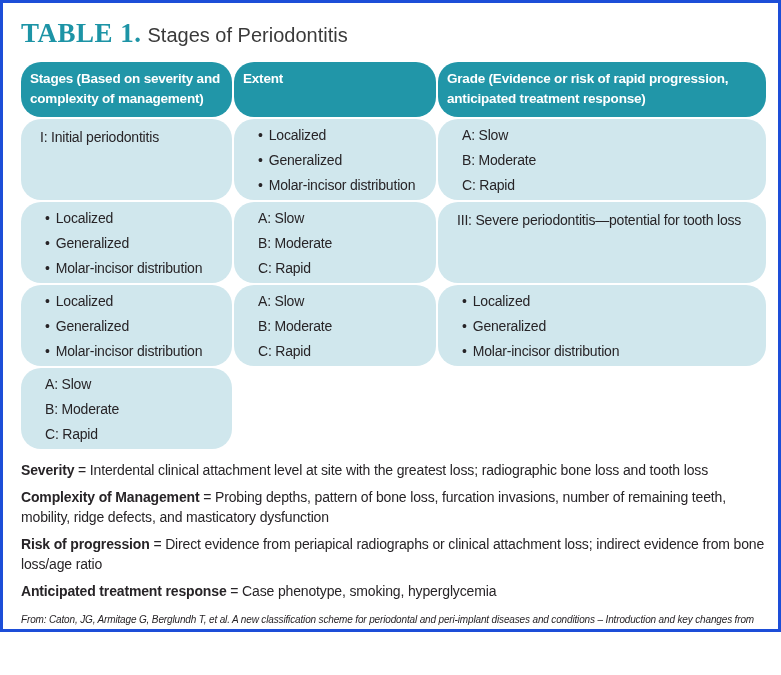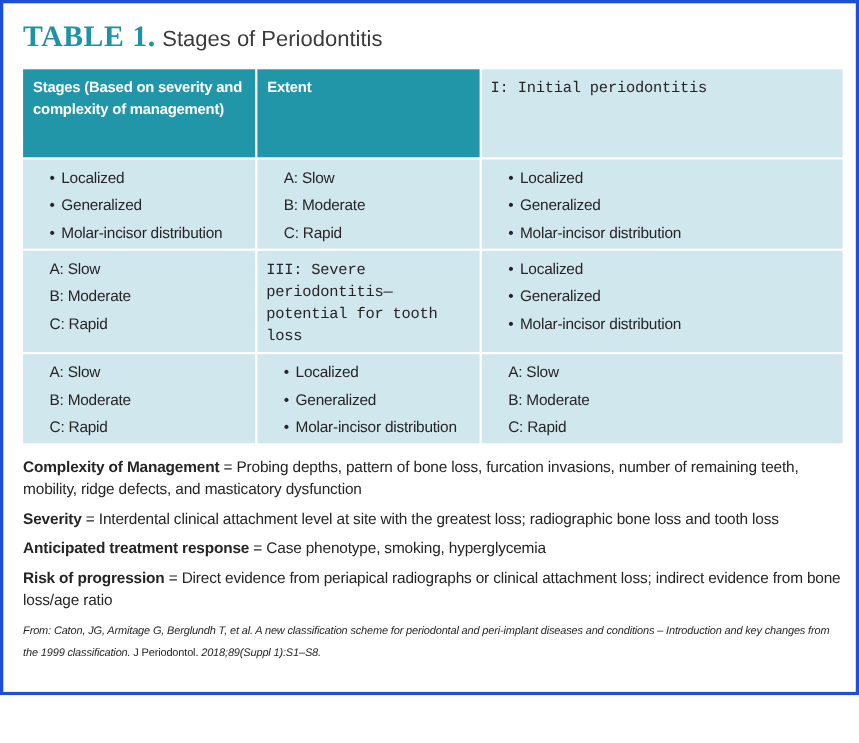--- a/index.html
+++ b/index.html
@@ -37,38 +37,37 @@
     margin-left: 6px;
   }
   
   .ptable {
     display: grid;
     grid-template-columns: 211px 202px 328px;
     gap: 2px;
     background: #ffffff;
     width: 744px;
   }
-  .cell { background: #d0e7ed; }
+  .cell { background: #d0e7ed; border-radius: 20px; }
   .cell.head {
     background: #2196a8;
     color: #ffffff;
     font-weight: bold;
     font-size: 13.5px;
     letter-spacing: -0.2px;
     line-height: 20px;
     padding: 7px 8px 6px 9px;
     min-height: 55px;
   }
   .cell.stage {
     font-size: 14px;
     letter-spacing: -0.2px;
     line-height: 20px;
-    padding: 8px 8px 4px 8px;
+    padding: 8px 8px 4px 19px;
     min-height: 80px;
-    font-family: Liberation Mono, monospace;
   }
   .cell.extent, .cell.grade {
     font-size: 14px;
     letter-spacing: -0.2px;
     padding: 4px 6px 2px 24px;
     min-height: 80px;
   }
   .cell .line {
     line-height: 25px;
     white-space: nowrap;
@@ -98,20 +97,21 @@
 <body>
 
 <div class="page">
 
   <h1 class="title"><span class="title-label">TABLE 1.</span><span class="title-text">Stages of Periodontitis</span></h1>
 
   <div class="ptable">
 
     <div class="cell head">Stages (Based on severity and complexity of management)</div>
     <div class="cell head">Extent</div>
+    <div class="cell head">Grade (Evidence or risk of rapid progression, anticipated treatment response)</div>
 
     <div class="cell stage"><span>I: Initial periodontitis</span></div>
     <div class="cell extent">
       <div class="line"><span class="bullet">•</span><span>Localized</span></div>
       <div class="line"><span class="bullet">•</span><span>Generalized</span></div>
       <div class="line"><span class="bullet">•</span><span>Molar-incisor distribution</span></div>
     </div>
     <div class="cell grade">
       <div class="line">A: Slow</div>
       <div class="line">B: Moderate</div>
@@ -148,20 +148,20 @@
     </div>
     <div class="cell grade">
       <div class="line">A: Slow</div>
       <div class="line">B: Moderate</div>
       <div class="line">C: Rapid</div>
     </div>
 
   </div>
 
   <div class="notes">
+    <p class="footnote"><b>Severity</b> <span>= Interdental clinical attachment level at site with the greatest loss; radiographic bone loss and tooth loss</span></p>
     <p class="footnote"><b>Complexity of Management</b> <span>= Probing depths, pattern of bone loss, furcation invasions, number of remaining teeth, mobility, ridge defects, and masticatory dysfunction</span></p>
-    <p class="footnote"><b>Severity</b> <span>= Interdental clinical attachment level at site with the greatest loss; radiographic bone loss and tooth loss</span></p>
+    <p class="footnote"><b>Risk of progression</b> <span>= Direct evidence from periapical radiographs or clinical attachment loss; indirect evidence from bone loss/age ratio</span></p>
     <p class="footnote"><b>Anticipated treatment response</b> <span>= Case phenotype, smoking, hyperglycemia</span></p>
-    <p class="footnote"><b>Risk of progression</b> <span>= Direct evidence from periapical radiographs or clinical attachment loss; indirect evidence from bone loss/age ratio</span></p>
     <p class="citation"><i>From: Caton, JG, Armitage G, Berglundh T, et al. A new classification scheme for periodontal and peri-implant diseases and conditions – Introduction and key changes from the 1999 classification.</i> <span class="roman">J Periodontol.</span> <i>2018;89(Suppl 1):S1–S8.</i></p>
   </div>
 
 </div>
 
 </body></html>

